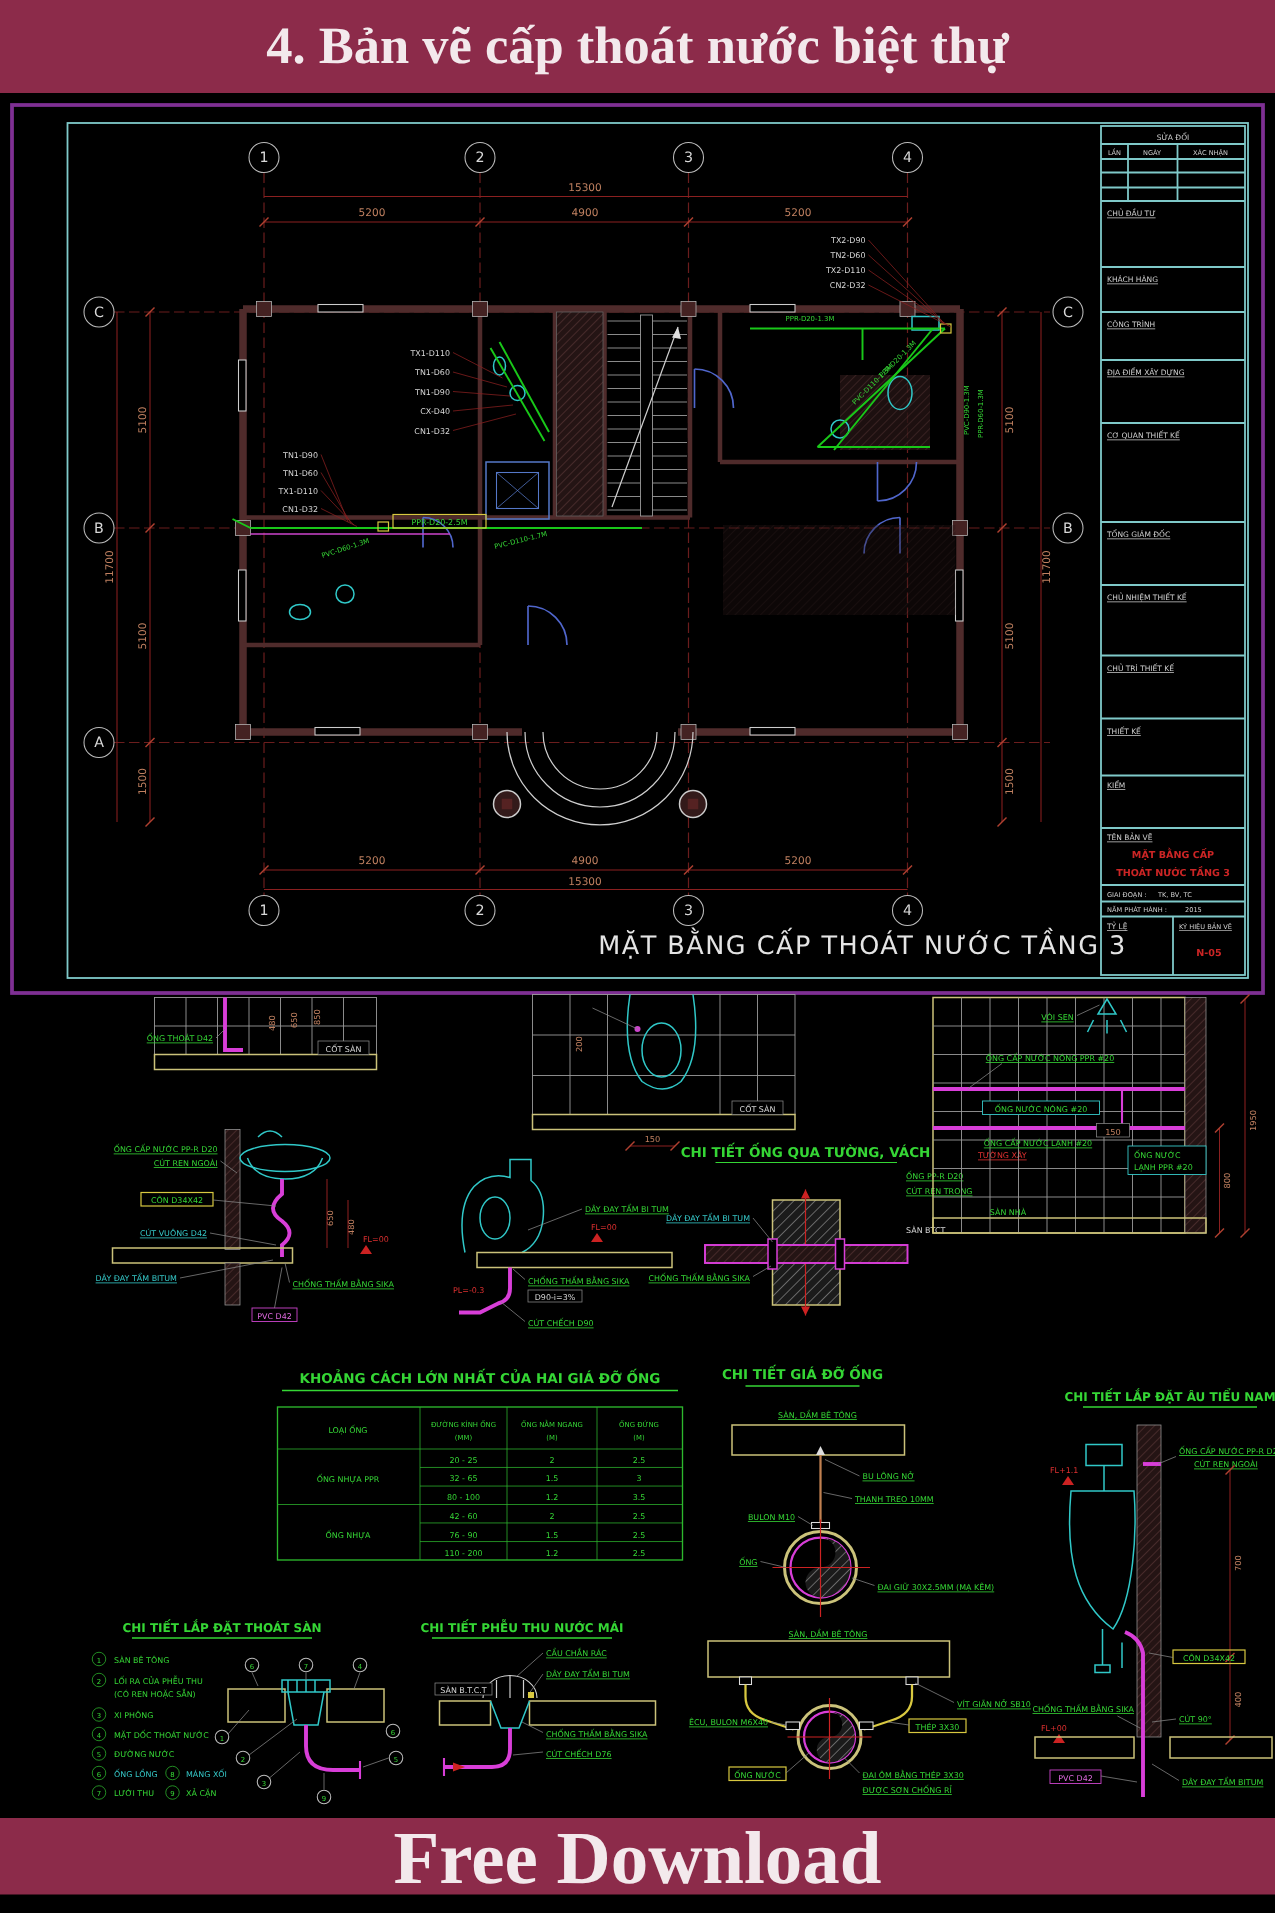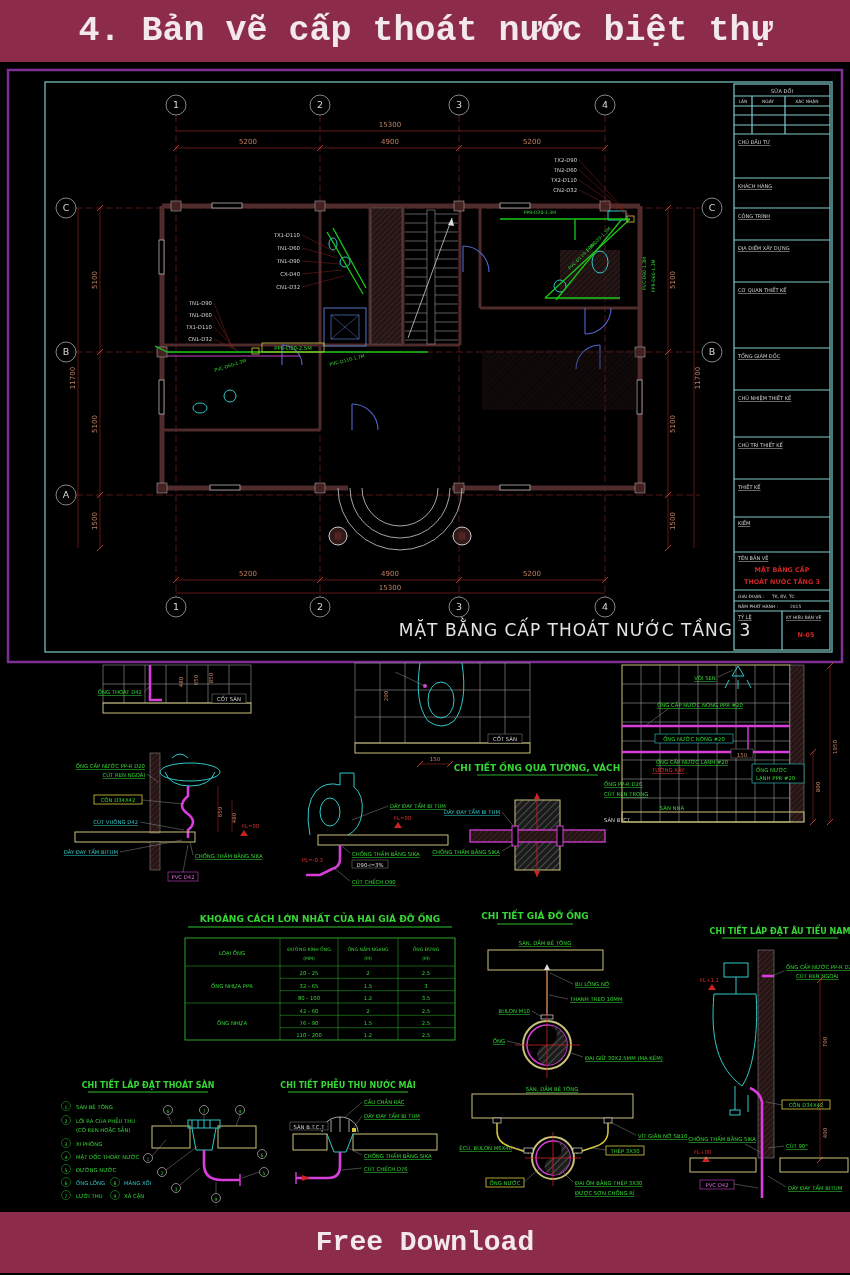--- a/index.html
+++ b/index.html
@@ -1,21 +1,21 @@
 <!DOCTYPE html>
 <html><head>
 <meta charset="utf-8">
 <style>
   html,body{margin:0;padding:0;background:#000;width:850px;height:1275px;overflow:hidden;}
   .stage{position:absolute;left:0;top:0;width:850px;height:1275px;background:#000;}
   .banner{position:absolute;left:0;width:850px;background:#8c2b4a;color:#f3e9ec;
           display:flex;align-items:center;justify-content:center;
-          font-family:Liberation Mono, monospace;font-weight:bold;}
+          font-family:Liberation Serif, serif;font-weight:bold;}
   .banner-top{top:0;height:62px;font-size:35px;}
-  .banner-bottom{top:1212px;height:61px;font-size:28px;}
+  .banner-bottom{top:1212px;height:51px;font-size:50px;}
   svg{position:absolute;left:0;top:0;font-family:"DejaVu Sans",sans-serif;}
   .w5{fill:#d8d8d8;font-size:5.3px}
   .w9{fill:#d8d8d8;font-size:9.5px}
   .ptitle{fill:#e4e4e4;font-size:17px;letter-spacing:1px}
   .dim{fill:#c08060;font-size:7px}
   .dimS{fill:#c08060;font-size:5.5px}
   .g5{fill:#35d635;font-size:5.3px}
   .g4{fill:#35d635;font-size:4.6px}
   .gt{fill:#35d635;font-size:9px;font-weight:bold}
   .gt2{fill:#35d635;font-size:8px;font-weight:bold}

